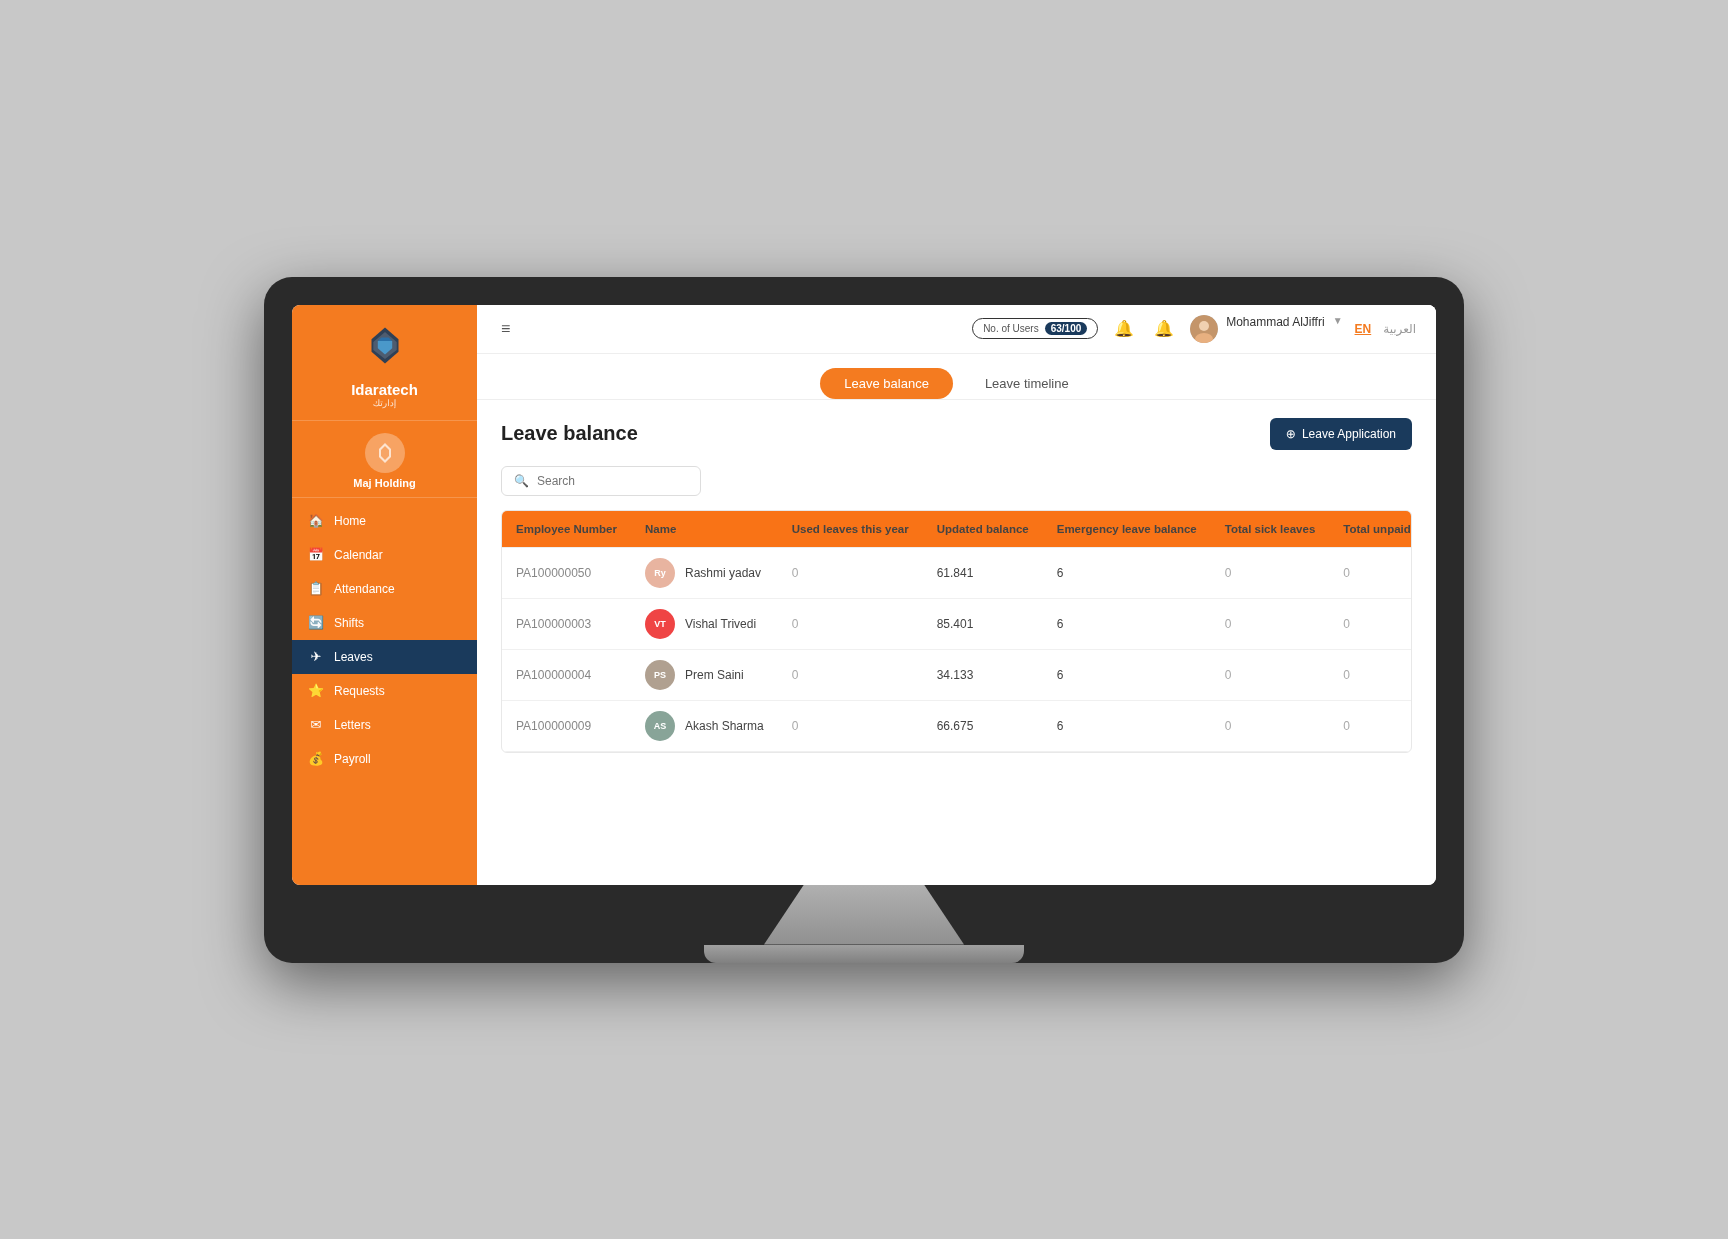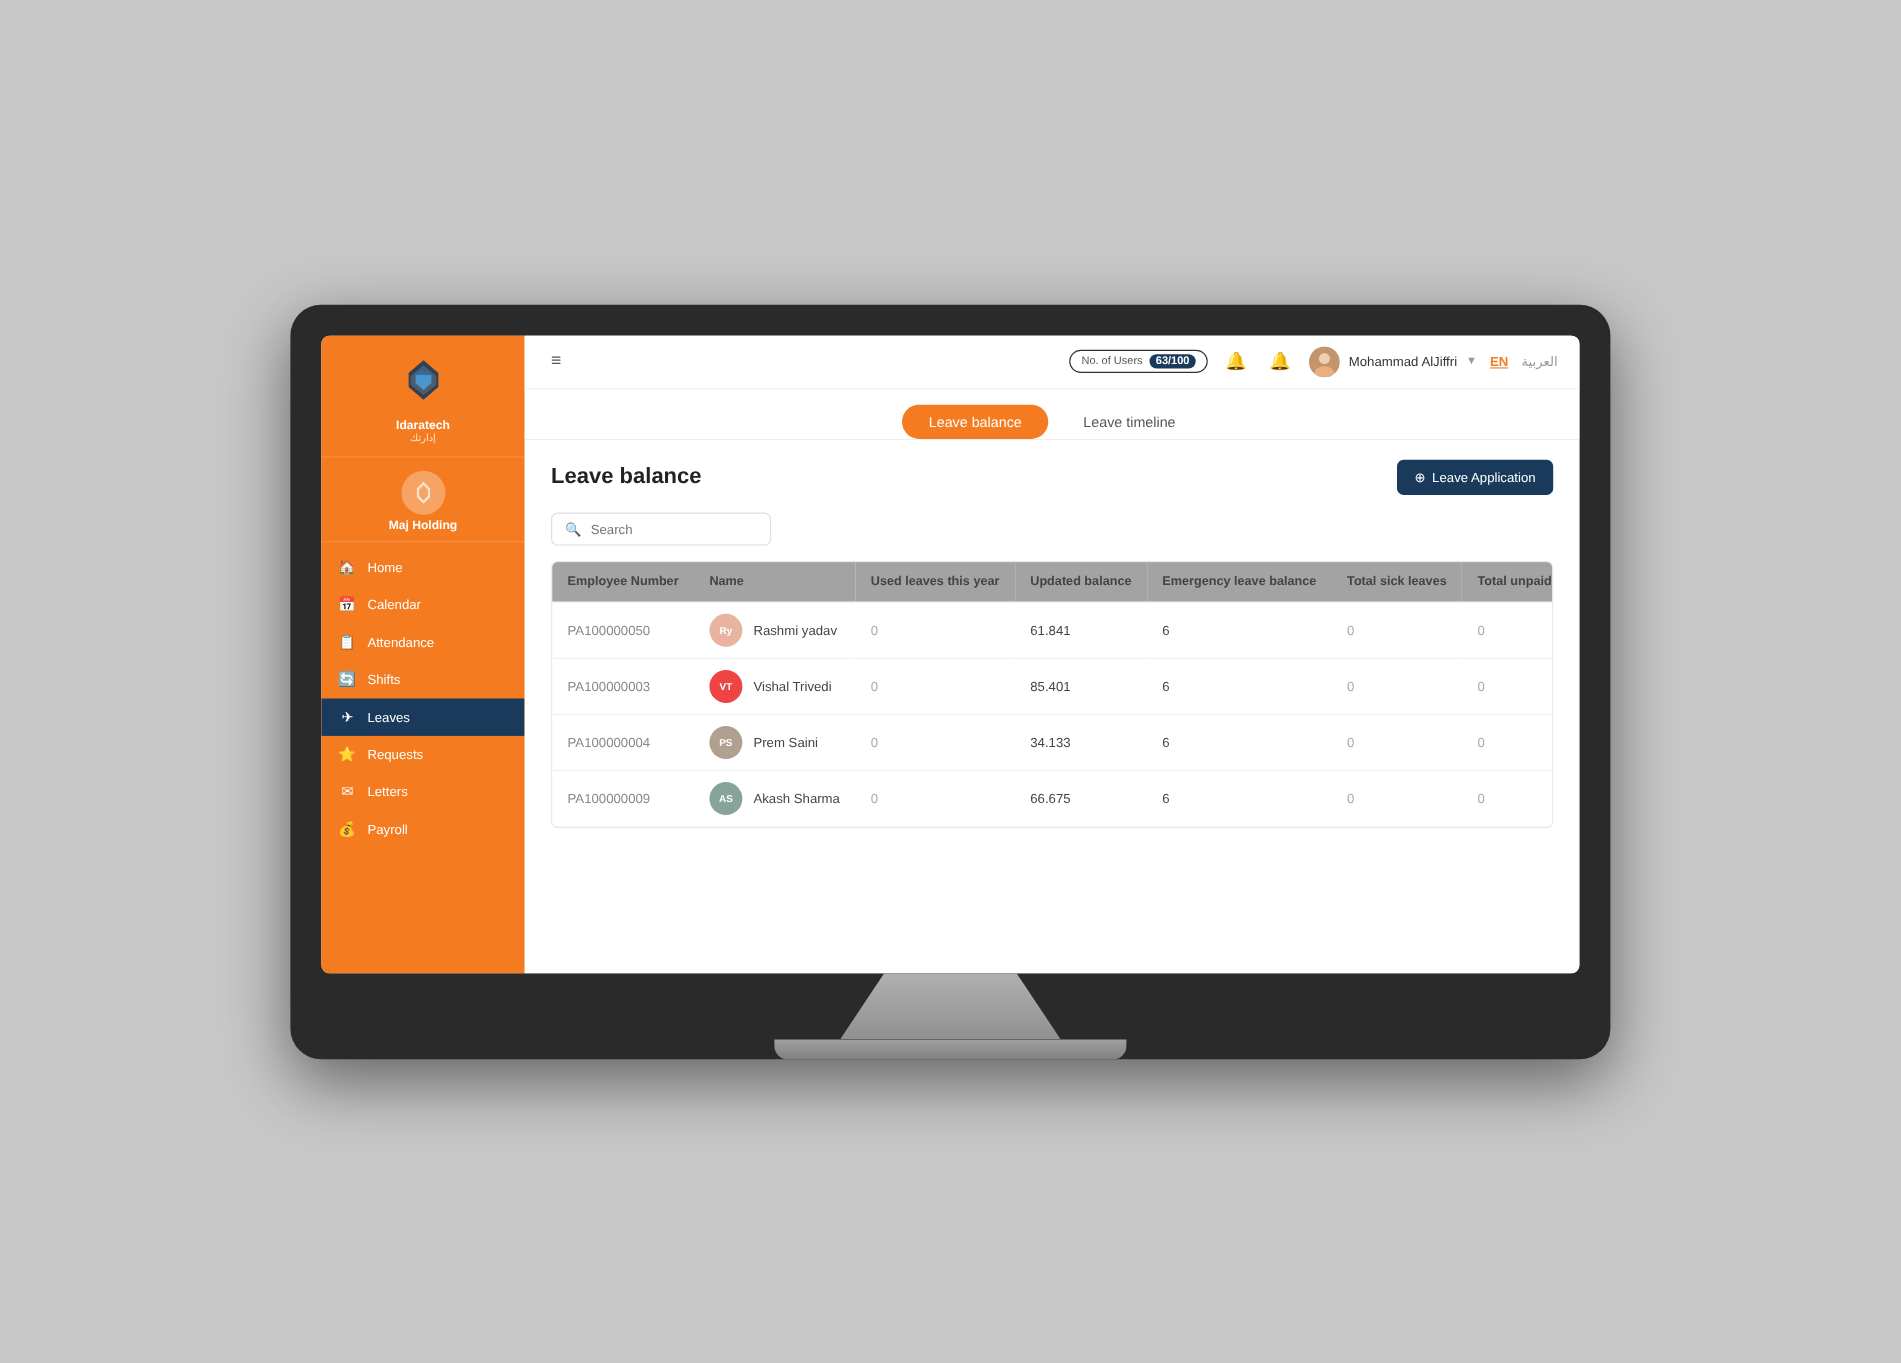--- a/index.html
+++ b/index.html
@@ -169,21 +169,20 @@
       font-weight: 600;
     }
     .topbar-icon {
       font-size: 16px;
       color: #555;
       cursor: pointer;
       padding: 4px;
     }
     .user-profile {
       display: flex;
-      align-items: center;
       gap: 8px;
       cursor: pointer;
     }
     .user-avatar {
       width: 28px;
       height: 28px;
       border-radius: 50%;
       background: #ccc;
       overflow: hidden;
       display: flex;
@@ -293,21 +292,21 @@
       border: 1px solid #e8e8e8;
       border-radius: 6px;
       overflow: auto;
     }
     table {
       width: 100%;
       border-collapse: collapse;
       font-size: 12px;
     }
     thead tr {
-      background: #a3a3a3;
+      background: #f97316;
     }
     thead th {
       padding: 12px 14px;
       text-align: left;
       color: #444;
       font-weight: 600;
       font-size: 11.5px;
       border-bottom: 1px solid #eee;
       white-space: nowrap;
     }
@@ -348,21 +347,21 @@
 
       <div class="sidebar">
         <div class="sidebar-logo">
 
           <svg class="logo-icon" viewBox="0 0 60 60">
             <polygon points="30,5 45,18 45,32 30,45 15,32 15,18" fill="#1a3a5c" opacity="0.9"></polygon>
             <polygon points="30,10 43,21 43,30 30,40 17,30 17,21" fill="white" opacity="0.15"></polygon>
             <polygon points="22,20 38,20 38,28 30,35 22,28" fill="#4a9fd4" opacity="0.9"></polygon>
             <polygon points="26,16 34,16 38,20 22,20" fill="#2a6fa8"></polygon>
           </svg>
-          <div style="color:white;font-size:11px;font-weight:700;">Idaratech</div>
+          <div style="color:white;font-size:15px;font-weight:700;">Idaratech</div>
           <div style="color:rgba(255,255,255,0.8);font-size:9px;">إدارتك</div>
         </div>
 
         <div class="sidebar-company-logo">
           <div class="company-icon">
             <svg width="24" height="24" viewBox="0 0 24 24">
               <polygon points="12,2 18,8 18,16 12,22 6,16 6,8" fill="white" opacity="0.7"></polygon>
               <polygon points="12,5 16,9 16,15 12,19 8,15 8,9" fill="#f47b20" opacity="0.6"></polygon>
             </svg>
           </div>

